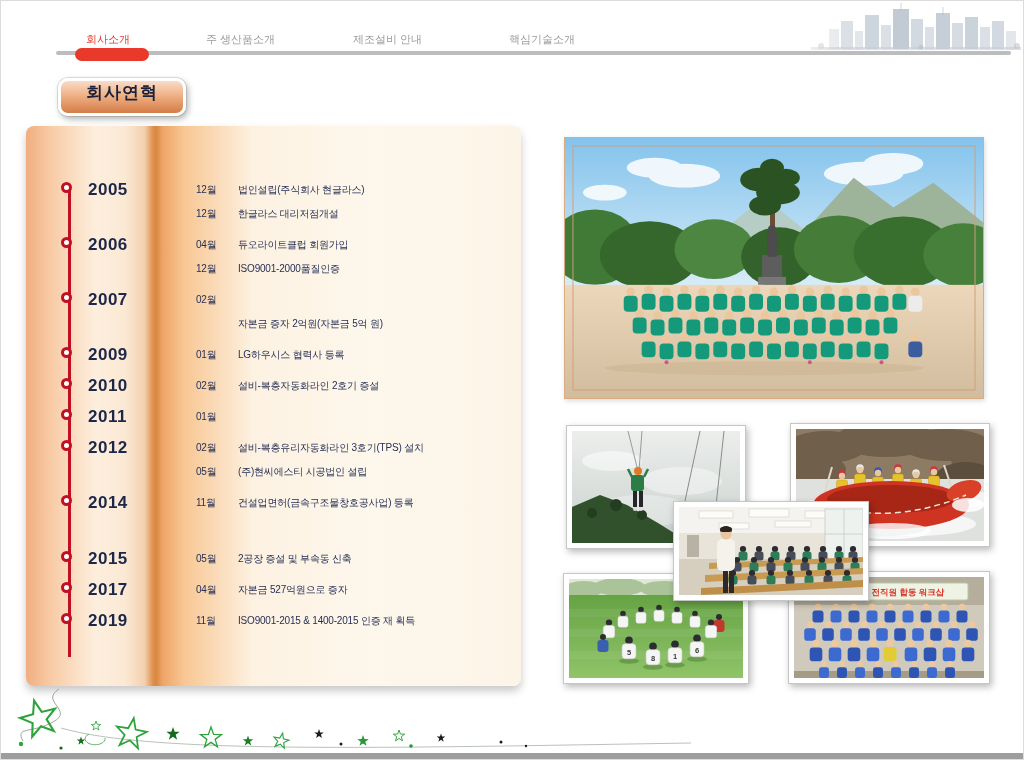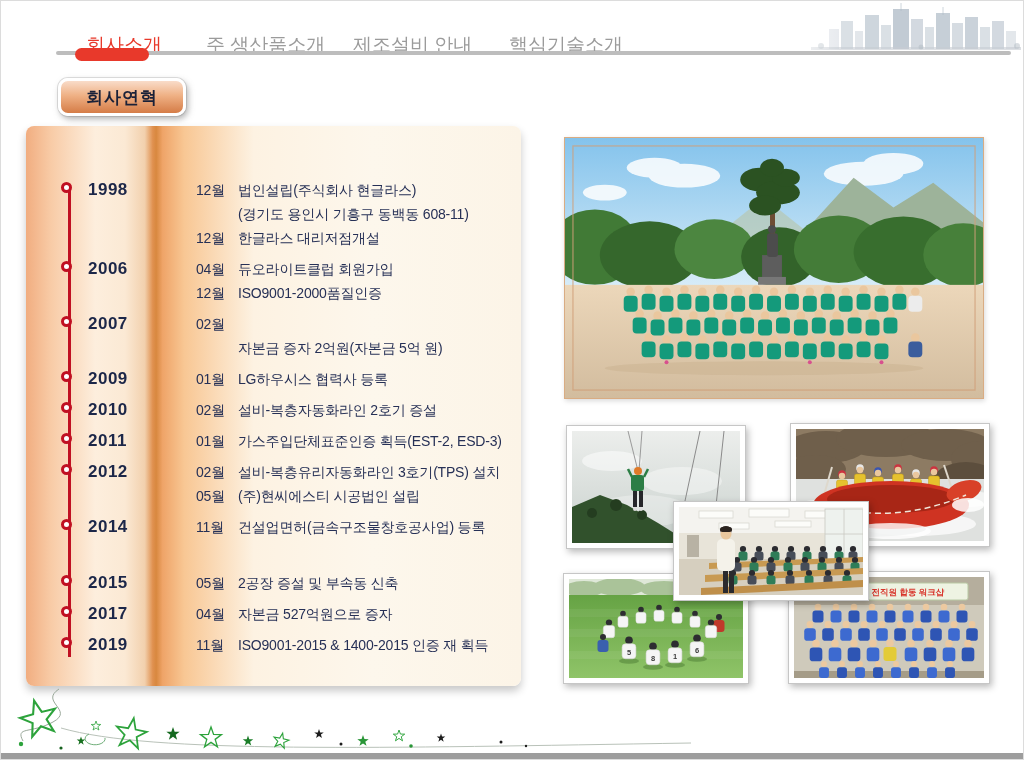--- a/index.html
+++ b/index.html
@@ -1,47 +1,47 @@
 <!DOCTYPE html>
 <html><head>
 <meta charset="utf-8">
 <style>
   *{margin:0;padding:0;box-sizing:border-box}
   html,body{width:1024px;height:760px}
   body{position:relative;overflow:hidden;background:#fff;border:1px solid #dcdcdc;
        font-family:"Liberation Sans","DejaVu Sans",sans-serif}
 
   
-  .tab{position:absolute;top:31px;font-size:19px;color:#9b9b9b;cursor:pointer;white-space:nowrap}
+  .tab{position:absolute;top:31px;font-size:11px;color:#9b9b9b;cursor:pointer;white-space:nowrap}
   .tab.active{color:#e8392b}
   .t0{left:85px}.t1{left:205px}.t2{left:352px}.t3{left:508px}
   .nav-line{position:absolute;left:55px;top:50px;width:955px;height:4px;background:#bdbdbd;border-radius:2px;z-index:1}
   .nav-pill{position:absolute;left:74px;top:47px;width:74px;height:13px;background:#e8392b;border-radius:7px;z-index:2}
   .skyline{position:absolute;right:2px;top:2px;z-index:0}
 
   
-  .badge{position:absolute;left:57px;top:77px;width:128px;height:38px;display:flex;align-items:center;justify-content:center;
+  .badge{position:absolute;left:57px;top:77px;width:128px;height:38px;display:flex;align-items:flex-start;justify-content:center;
          background:linear-gradient(180deg,#f9dcc9 0%,#efb185 45%,#d57c47 100%);
          border:3px solid #fff;border-radius:10px;
          box-shadow:2px 3px 6px rgba(110,110,110,.55),0 0 0 1px #e2e2e2;
          font-size:17px;font-weight:bold;color:#1a2138;letter-spacing:1px;z-index:3}
 
   
   .book{position:absolute;left:25px;top:125px;width:495px;height:560px;border-radius:8px;overflow:hidden;
         background:linear-gradient(90deg,#f1ad80 0%,#f8cba6 5%,#fdeedd 14%,#fbe9d4 20%,#f2d0ad 24%,
                    #e09150 25.6%,#d8883f 26.3%,#efa468 27.6%,#f8c794 32%,#fdf2e2 46%,#fdf7ec 70%,#fcf4e7 100%);
         box-shadow:0 5px 9px rgba(0,0,0,.22)}
   .rail{position:absolute;left:42px;top:64px;width:3px;height:467px;background:#c01022}
   .entries{position:absolute;left:0;top:52px;right:4px}
   .entry{position:relative;margin-bottom:7px}
   .entry.g20{margin-bottom:32px}
   .dot{position:absolute;left:35px;top:4px;width:11px;height:11px;border:3px solid #c01022;border-radius:50%;background:#fff;z-index:2}
   .year{position:absolute;left:62px;top:0;font-size:17px;font-weight:bold;color:#1c2749;letter-spacing:.5px;line-height:24px}
   .lines{margin-left:170px}
-  .line{display:flex;font-size:14px;line-height:24px;color:#263056;letter-spacing:-.2px}
+  .line{display:flex;font-size:10px;line-height:24px;color:#263056;letter-spacing:-.2px}
   .month{width:42px;flex:none}
   .txt{flex:1;white-space:nowrap}
 
   
   .photo{position:absolute;background:#fff;box-shadow:2px 3px 7px rgba(0,0,0,.28)}
   .photo svg{display:block;width:100%;height:100%}
   .big{left:563px;top:136px;width:420px;height:262px;border:1px solid #d9ac83;box-shadow:1px 2px 5px rgba(0,0,0,.15)}
   .sframe{padding:5px;border:1px solid #c6c6c6}
   #ph-rappel{left:565px;top:424px;width:180px;height:124px}
   #ph-raft{left:789px;top:422px;width:200px;height:124px}
@@ -101,31 +101,27 @@
 <div class="badge">
   <span>회사연혁</span>
 </div>
 
 <section class="book">
   <div class="rail"></div>
   <div class="entries">
 
     <div class="entry">
       <span class="dot"></span>
-      <span class="year">1998</span>
+      <span class="year">2005</span>
       <div class="lines">
         <div class="line">
             <span class="month">12월</span>
             <span class="txt">법인설립(주식회사 현글라스)</span>
           </div>
         <div class="line">
-            <span class="month"></span>
-            <span class="txt">(경기도 용인시 기흥구 동백동 608-11)</span>
-          </div>
-        <div class="line">
             <span class="month">12월</span>
             <span class="txt">한글라스 대리저점개설</span>
           </div>
       </div>
     </div>
 
     <div class="entry">
       <span class="dot"></span>
       <span class="year">2006</span>
       <div class="lines">
@@ -175,21 +171,20 @@
           </div>
       </div>
     </div>
 
     <div class="entry">
       <span class="dot"></span>
       <span class="year">2011</span>
       <div class="lines">
         <div class="line">
             <span class="month">01월</span>
-            <span class="txt">가스주입단체표준인증 획득(EST-2, ESD-3)</span>
           </div>
       </div>
     </div>
 
     <div class="entry">
       <span class="dot"></span>
       <span class="year">2012</span>
       <div class="lines">
         <div class="line">
             <span class="month">02월</span>

